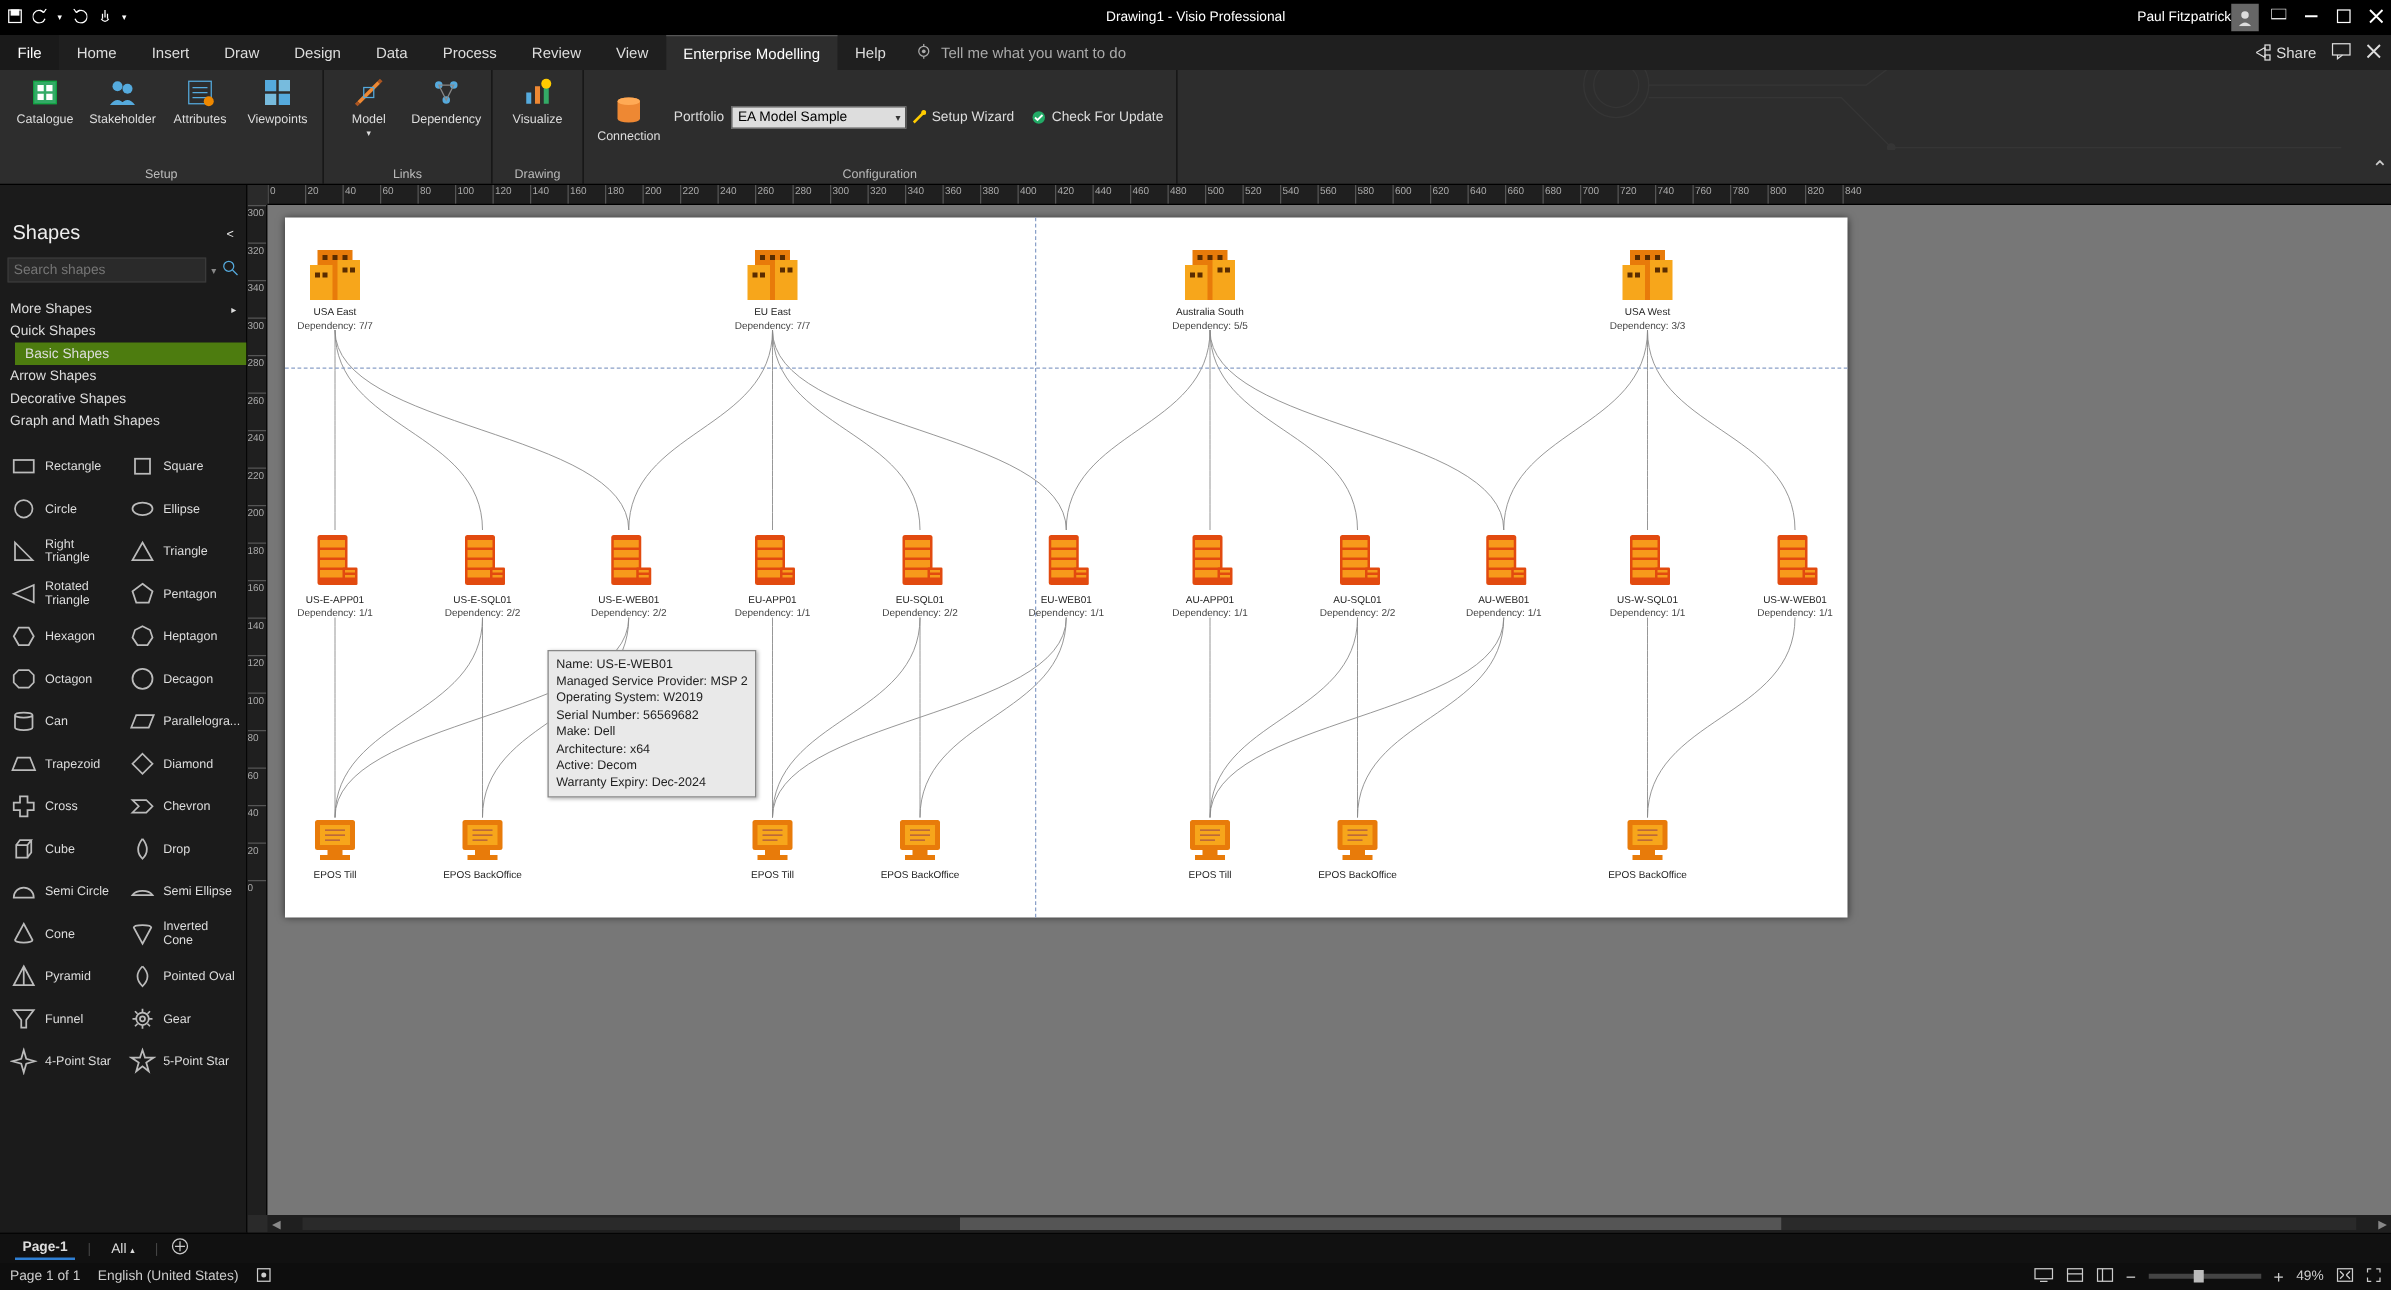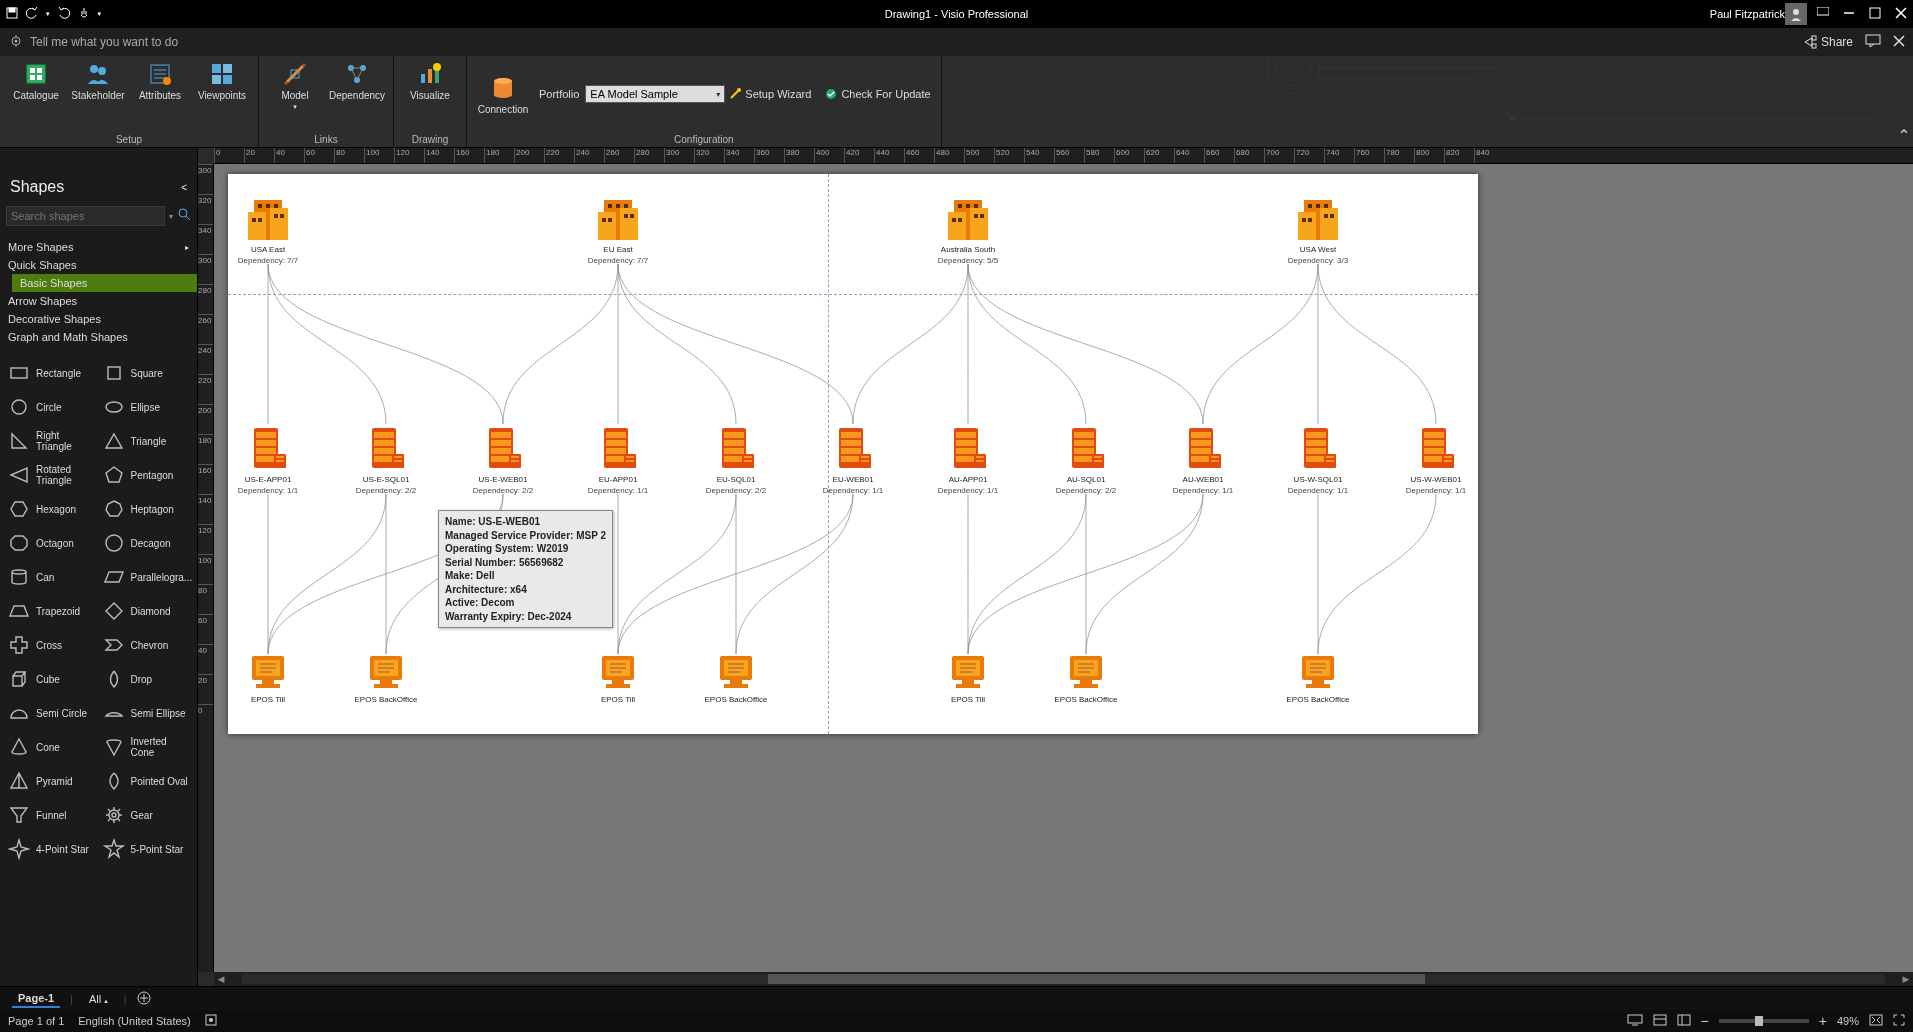--- a/index.html
+++ b/index.html
@@ -144,20 +144,33 @@
             <rect x="1" y="1" width="10" height="10" fill="none" stroke="#fff"></rect>
           </svg></span>
       <span><svg width="12" height="12">
             <path d="M1 1 L11 11 M11 1 L1 11" stroke="#fff" stroke-width="1.5"></path>
           </svg></span>
     </div>
   </div>
 </div>
 
 <div class="ribbon-tabs">
+  <div id="ribbon-tabs-holder" style="display:flex">
+      <div class="tab file">File</div>
+      <div class="tab">Home</div>
+      <div class="tab">Insert</div>
+      <div class="tab">Draw</div>
+      <div class="tab">Design</div>
+      <div class="tab">Data</div>
+      <div class="tab">Process</div>
+      <div class="tab">Review</div>
+      <div class="tab">View</div>
+      <div class="tab active">Enterprise Modelling</div>
+      <div class="tab">Help</div>
+    </div>
   <div class="tell-me">
     <svg width="14" height="14">
         <circle cx="6" cy="6" r="4" fill="none" stroke="#aaa"></circle>
         <circle cx="6" cy="6" r="1.5" fill="#aaa"></circle>
         <path d="M6 2 L6 0 M6 10 L6 12" stroke="#aaa"></path>
       </svg>
     <span>Tell me what you want to do</span>
   </div>
   <div class="right">
     <span style="display:flex;align-items:flex-end;gap:4px">
@@ -935,21 +948,21 @@
                 <rect class="m1" x="8" y="30" width="24" height="4"></rect>
                 <path d="M12 10 L28 10 M12 14 L28 14 M12 18 L24 18" stroke="#a54" stroke-width="1"></path>
               </svg><div class="lbl">EPOS BackOffice</div></div>
             <div class="node epos" style="left: 1090px; top: 480px;"><svg width="40" height="38">
                 <rect class="m1" x="4" y="2" width="32" height="24" rx="2"></rect>
                 <rect class="m2" x="8" y="6" width="24" height="16"></rect>
                 <rect class="m1" x="14" y="26" width="12" height="4"></rect>
                 <rect class="m1" x="8" y="30" width="24" height="4"></rect>
                 <path d="M12 10 L28 10 M12 14 L28 14 M12 18 L24 18" stroke="#a54" stroke-width="1"></path>
               </svg><div class="lbl">EPOS BackOffice</div></div>
-            <div class="tooltip" style="left: 210px; top: 336px; font-weight: bold;">
+            <div class="tooltip" style="left: 210px; top: 346px;">
               <div>Name: US-E-WEB01</div>
               <div>Managed Service Provider: MSP 2</div>
               <div>Operating System: W2019</div>
               <div>Serial Number: 56569682</div>
               <div>Make: Dell</div>
               <div>Architecture: x64</div>
               <div>Active: Decom</div>
               <div>Warranty Expiry: Dec-2024</div>
             </div>
           </div>

